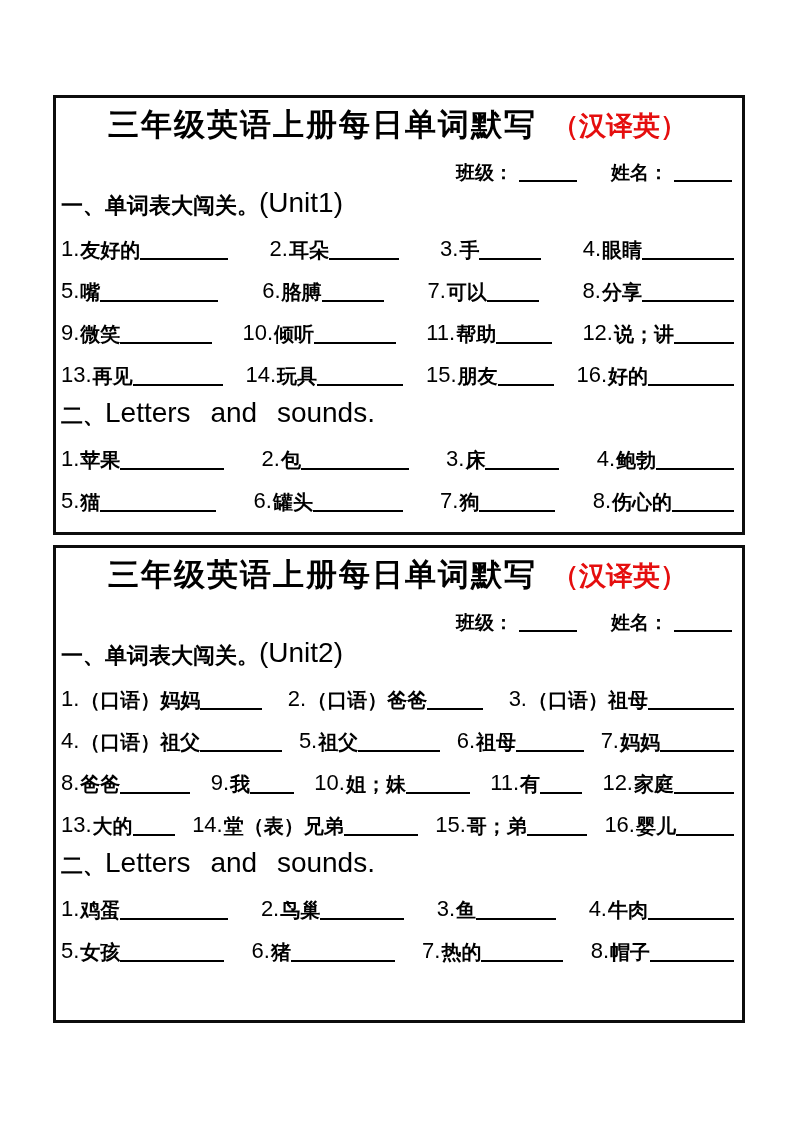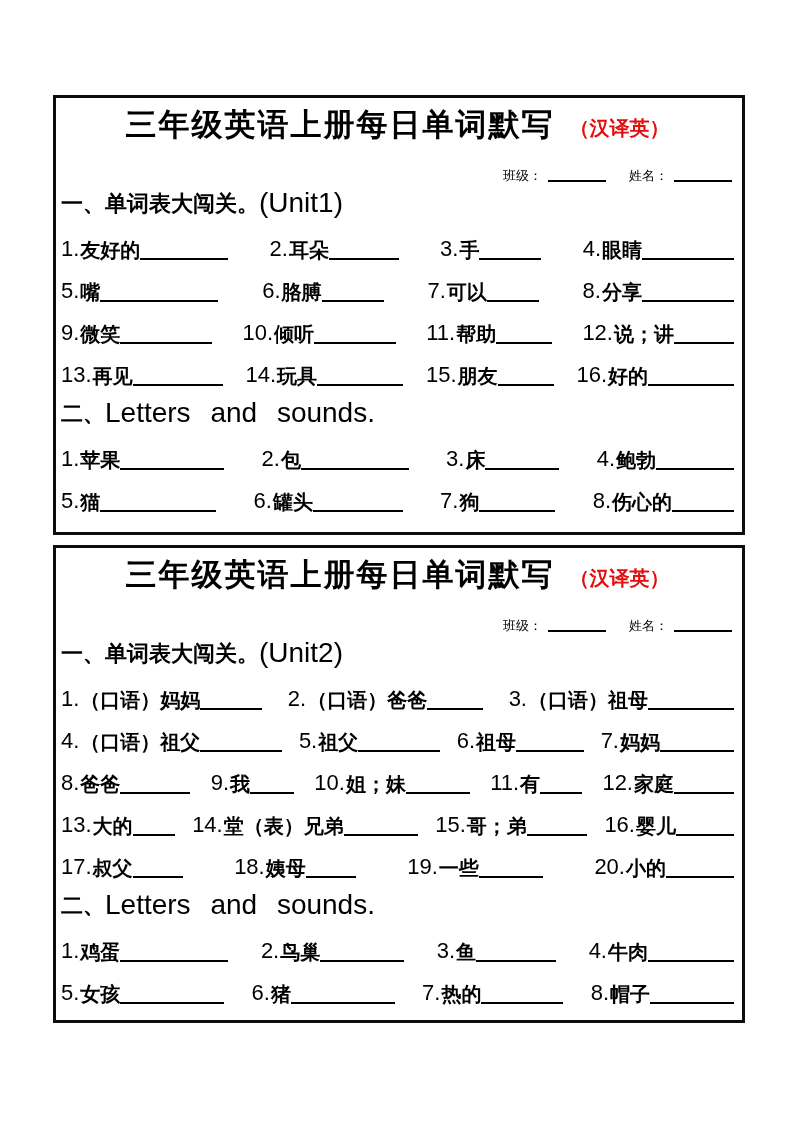--- a/index.html
+++ b/index.html
@@ -19,41 +19,41 @@
   .sheet-2{margin-top:10px;height:478px;}
   .sheet-title{
     margin:0;text-align:center;height:48px;line-height:52px;
     white-space:nowrap;
   }
   .t-main{
     font-size:31px;font-weight:bold;letter-spacing:2px;
     font-family:"Liberation Serif", serif;
   }
   .t-note{
-    font-size:20px;font-weight:bold;color:var(--accent-red,#e50e0e);
+    font-size:27px;font-weight:bold;color:var(--accent-red,#e50e0e);
     margin-left:6px;font-family:"Liberation Serif", serif;
   }
   .id-line{
     display:flex;justify-content:flex-end;align-items:flex-end;
     height:36px;padding-right:2px;
-    font-size:13px;font-weight:400;
+    font-size:19px;font-weight:700;
     font-family:"Liberation Serif", serif;
   }
   .id-label{line-height:1;margin-right:6px;}
-  .id-label.second{margin-left:23px;}
+  .id-label.second{margin-left:34px;}
   .id-blank{
     display:inline-block;width:58px;height:16px;
     border-bottom:2px solid #000;
   }
   .sec-heading{
     display:flex;align-items:flex-end;height:42px;
     padding-bottom:7px;box-sizing:border-box;
     font-size:22px;white-space:nowrap;
   }
-  .h-cn{font-family:Liberation Mono, monospace;line-height:1;font-weight:600;}
+  .h-cn{font-family:Liberation Sans, sans-serif;line-height:1;font-weight:600;}
   .h-lat{font-family:"Liberation Sans", sans-serif;font-size:28px;line-height:1;}
   .h-lat.spread{word-spacing:12px;}
   .word-row{
     display:flex;justify-content:space-between;align-items:flex-end;
     height:42px;padding-bottom:6px;box-sizing:border-box;
   }
   .word-item{display:inline-flex;align-items:flex-end;white-space:nowrap;}
   .num{
     font-family:"Liberation Sans", sans-serif;
     font-size:22px;line-height:1;
@@ -322,42 +322,20 @@
           <span class="num">15.</span>
           <span class="cn">哥；弟</span>
           <span class="blank" style="width: 60px;"></span>
         </span>
         <span class="word-item">
           <span class="num">16.</span>
           <span class="cn">婴儿</span>
           <span class="blank" style="width: 58px;"></span>
         </span>
       </div>
-      <div class="word-row">
-        <span class="word-item">
-          <span class="num">17.</span>
-          <span class="cn">叔父</span>
-          <span class="blank" style="width: 50px;"></span>
-        </span>
-        <span class="word-item">
-          <span class="num">18.</span>
-          <span class="cn">姨母</span>
-          <span class="blank" style="width: 50px;"></span>
-        </span>
-        <span class="word-item">
-          <span class="num">19.</span>
-          <span class="cn">一些</span>
-          <span class="blank" style="width: 64px;"></span>
-        </span>
-        <span class="word-item">
-          <span class="num">20.</span>
-          <span class="cn">小的</span>
-          <span class="blank" style="width: 68px;"></span>
-        </span>
-      </div>
       <div class="sec-heading">
         <span class="h-cn">二、</span>
         <span class="h-lat spread">Letters and sounds.</span>
       </div>
       <div class="word-row">
         <span class="word-item">
           <span class="num">1.</span>
           <span class="cn">鸡蛋</span>
           <span class="blank" style="width: 108px;"></span>
         </span>

